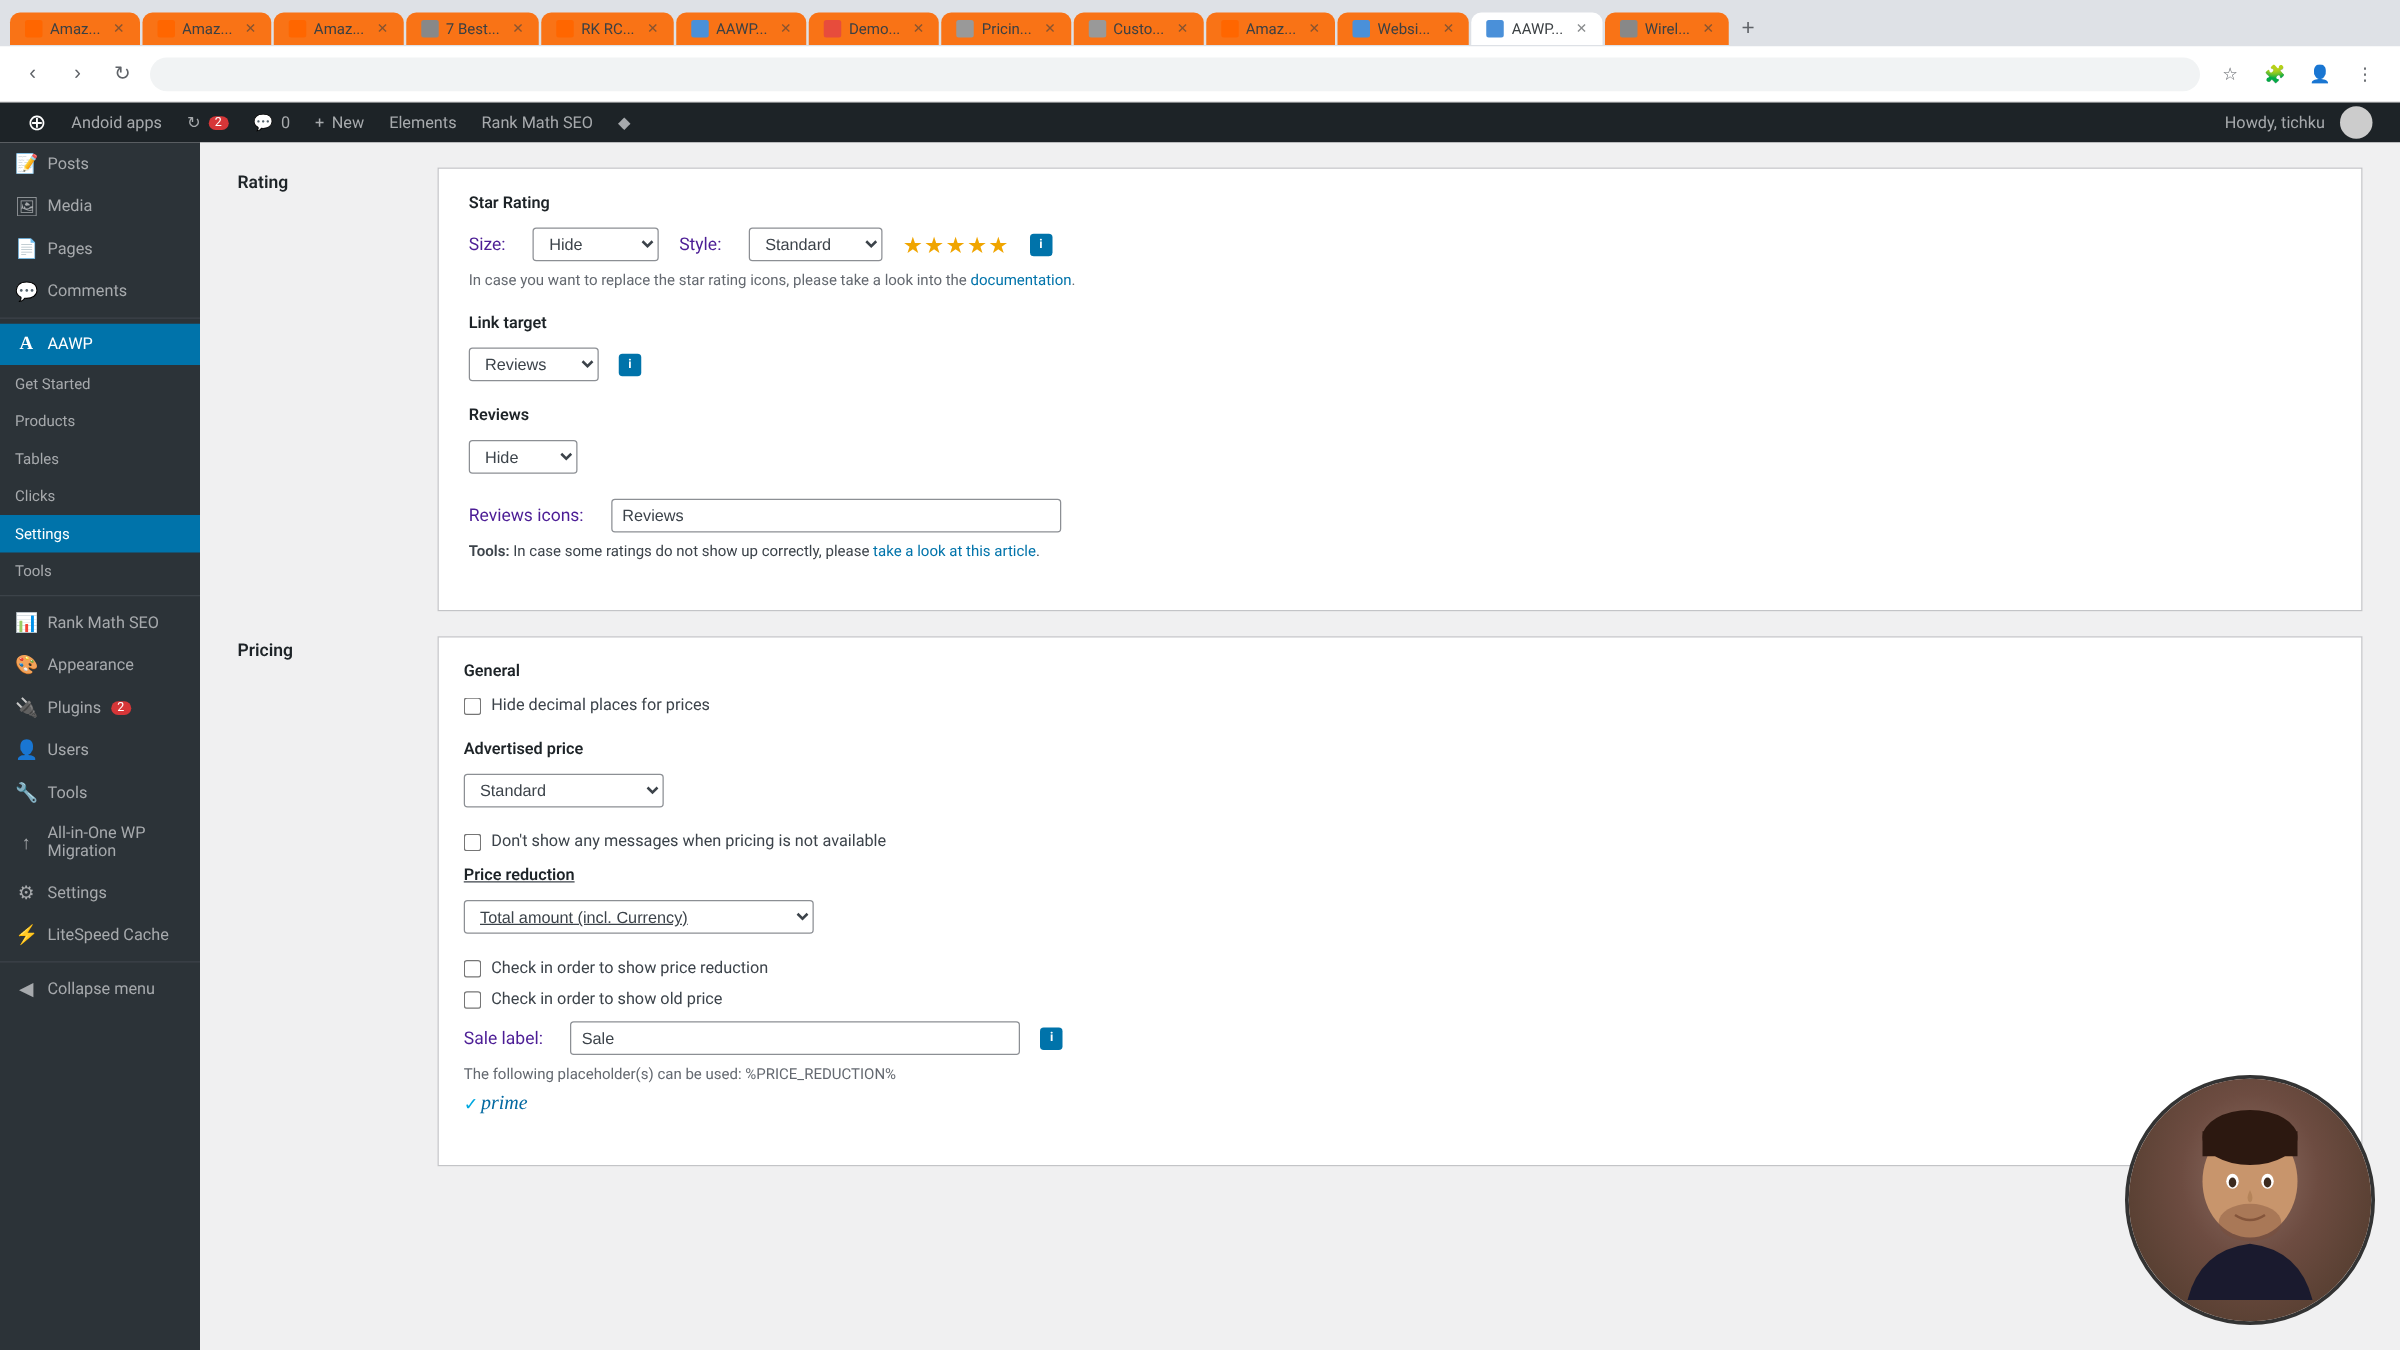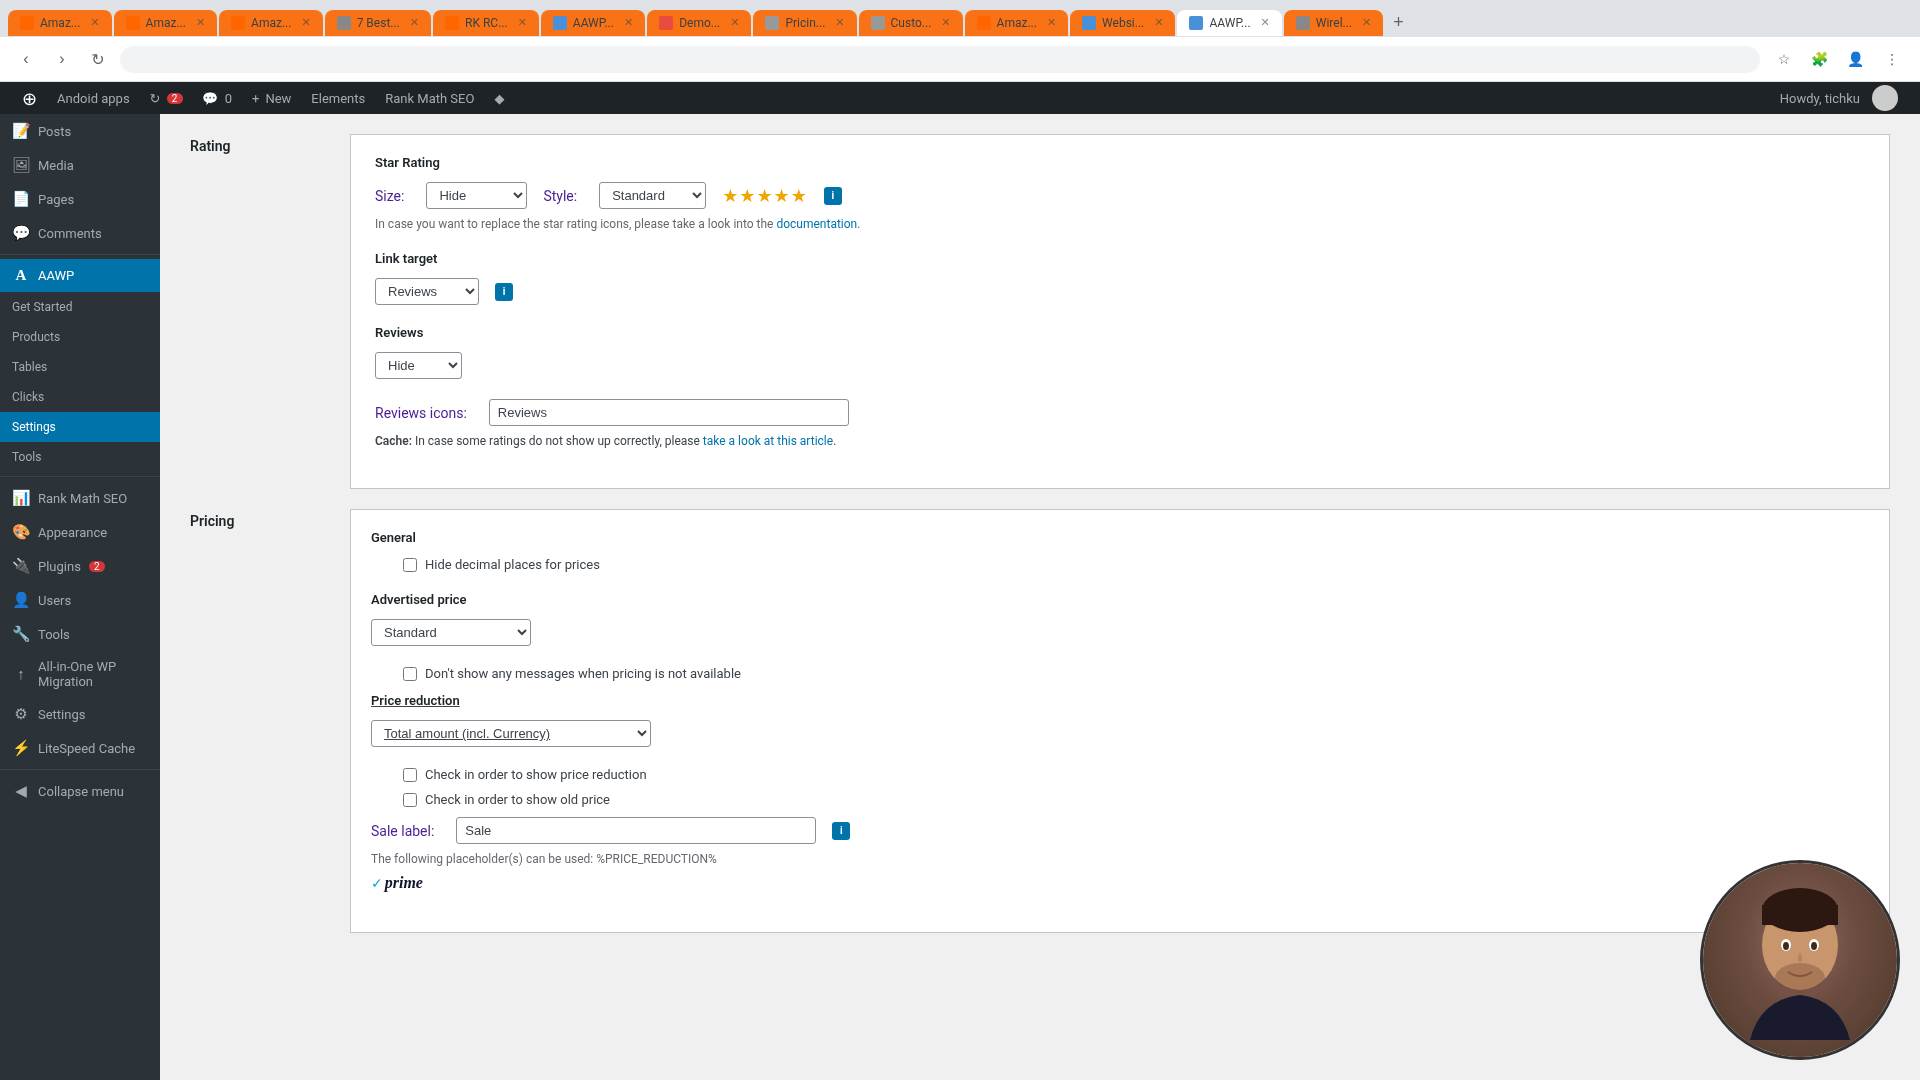--- a/index.html
+++ b/index.html
@@ -54,21 +54,21 @@
     
     .hint-text { font-size: 12px; color: #646970; margin-top: 6px; }
     .hint-text a { color: #0073aa; text-decoration: none; }
     
     .note-text { font-size: 12px; color: #3c434a; margin-top: 8px; }
     .note-text strong { font-weight: 600; }
     .note-text a { color: #0073aa; text-decoration: none; }
     
     .subsection-title { font-size: 13px; font-weight: 600; color: #1d2327; margin-bottom: 12px; }
     
-    .checkbox-row { display: flex; align-items: center; gap: 8px; margin-bottom: 10px; font-size: 13px; color: #3c434a; margin-left: 32px; }
+    .checkbox-row { display: flex; align-items: center; gap: 8px; margin-bottom: 10px; font-size: 13px; color: #3c434a; }
     .checkbox-row input[type="checkbox"] { width: 14px; height: 14px; cursor: pointer; }
     
     
     .webcam-overlay { position: fixed; bottom: 20px; right: 20px; width: 200px; height: 200px; border-radius: 50%; overflow: hidden; border: 3px solid #333; background: #4a3728; display: flex; align-items: center; justify-content: center; z-index: 1000; }
     .webcam-face { width: 100%; height: 100%; background: radial-gradient(ellipse at 50% 40%, #8d6e63 0%, #6d4c41 40%, #4a3728 100%); display: flex; align-items: center; justify-content: center; }
 
     .tab-new-btn { background: none; border: none; cursor: pointer; color: #5f6368; font-size: 18px; padding: 4px 8px; }
 
     
     ::-webkit-scrollbar { width: 8px; }
@@ -333,21 +333,21 @@
             </select>
           </div>
         </div>
 
         <div class="field-group">
           <div class="field-row">
             <span class="field-inline-label">Reviews icons:</span>
             <input class="wp-input" type="text" style="width: 360px;" value="Reviews">
           </div>
           <div class="note-text">
-            <strong>Cache:</strong>
+            <strong>Tools:</strong>
             <span> </span><span>In case some ratings do not show up correctly, please</span>
             <a href="#">take a look at this article</a><span>.</span>
           </div>
         </div>
 
       </div>
     </div>
 
     <div style="height:20px;"></div>
 
@@ -405,21 +405,21 @@
         <div class="field-group" style="margin-top:10px;">
           <div class="field-row">
             <span class="field-inline-label">Sale label:</span>
             <input class="wp-input" type="text" style="width: 360px;" value="Sale">
             <span class="info-icon">i</span>
           </div>
           <div class="hint-text">The following placeholder(s) can be used: %PRICE_REDUCTION%</div>
 
           <div style="display:flex; align-items:center; margin-top:8px;">
             <span style="color:#00a8e0; font-size:14px; margin-right:2px;">✓</span>
-            <span style="font-size:16px; font-weight:bold; font-style:italic; color:#0f172a; font-family:Georgia,serif;">prime</span>
+            <span style="font-size:16px; font-weight:normal; font-style:italic; color:#0369a1; font-family:Georgia,serif;">prime</span>
           </div>
         </div>
 
       </div>
     </div>
 
   </div>
 </div>
 
 <div class="webcam-overlay">

